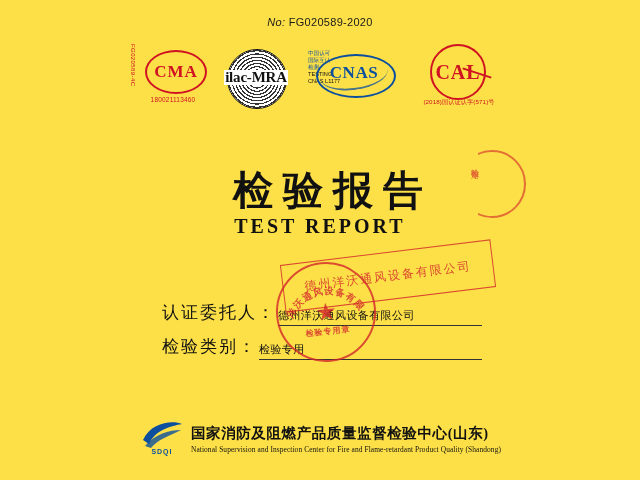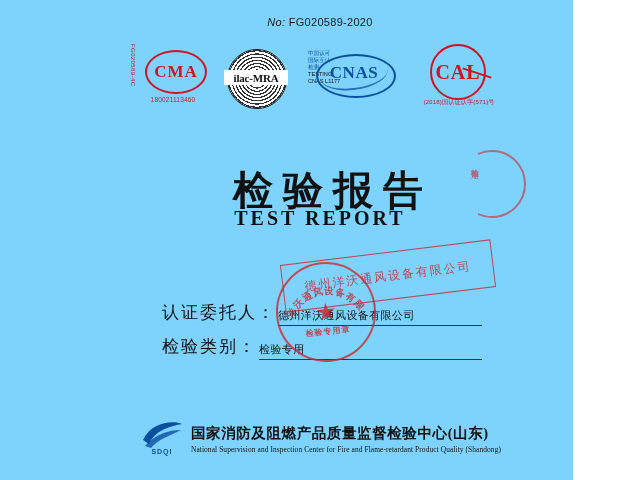--- a/index.html
+++ b/index.html
@@ -9,23 +9,23 @@
   body {
     width: 640px;
     height: 480px;
     background: #ffffff;
     font-family: "Liberation Sans", sans-serif;
     color: #111;
     overflow: hidden;
   }
   .page {
     position: relative;
-    width: 573px;
+    width: 640px;
     height: 480px;
-    background: #7dd3fc;
+    background: #fde047;
   }
 
   
   .report-no {
     position: absolute;
     top: 16px;
     left: 0;
     width: 640px;
     text-align: center;
     font-size: 11px;
@@ -122,21 +122,21 @@
   .ilac-band {
     position: absolute;
     left: 0;
     top: 24px;
     width: 64px;
     height: 15px;
     background: #ffffff;
     display: flex;
     align-items: center;
     justify-content: center;
-    font-size: 11px;
+    font-size: 15px;
     font-weight: bold;
     color: #111;
     letter-spacing: -0.2px;
     font-family: "Liberation Serif", serif;
   }
 
   
   .cnas-wrap {
     position: relative;
     width: 88px;
@@ -243,21 +243,21 @@
     font-size: 40px;
     font-weight: bold;
     letter-spacing: 10px;
     color: #111;
     font-family: "Liberation Serif", serif;
     text-indent: 10px;
     padding-left: 8px;
   }
   .title-en {
     position: absolute;
-    top: 207px;
+    top: 215px;
     left: 0;
     width: 640px;
     text-align: center;
     font-size: 20px;
     font-weight: bold;
     letter-spacing: 3px;
     color: #111;
     font-family: "Liberation Serif", serif;
   }
 

